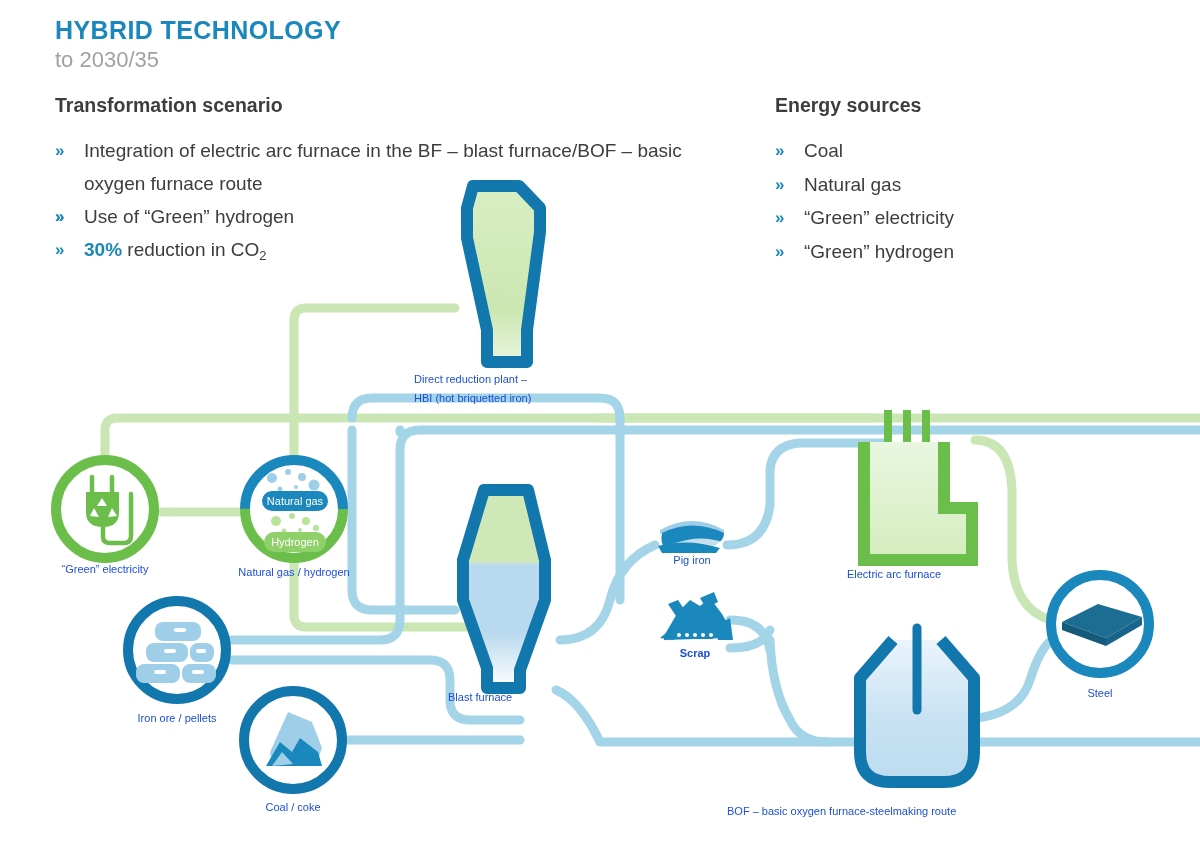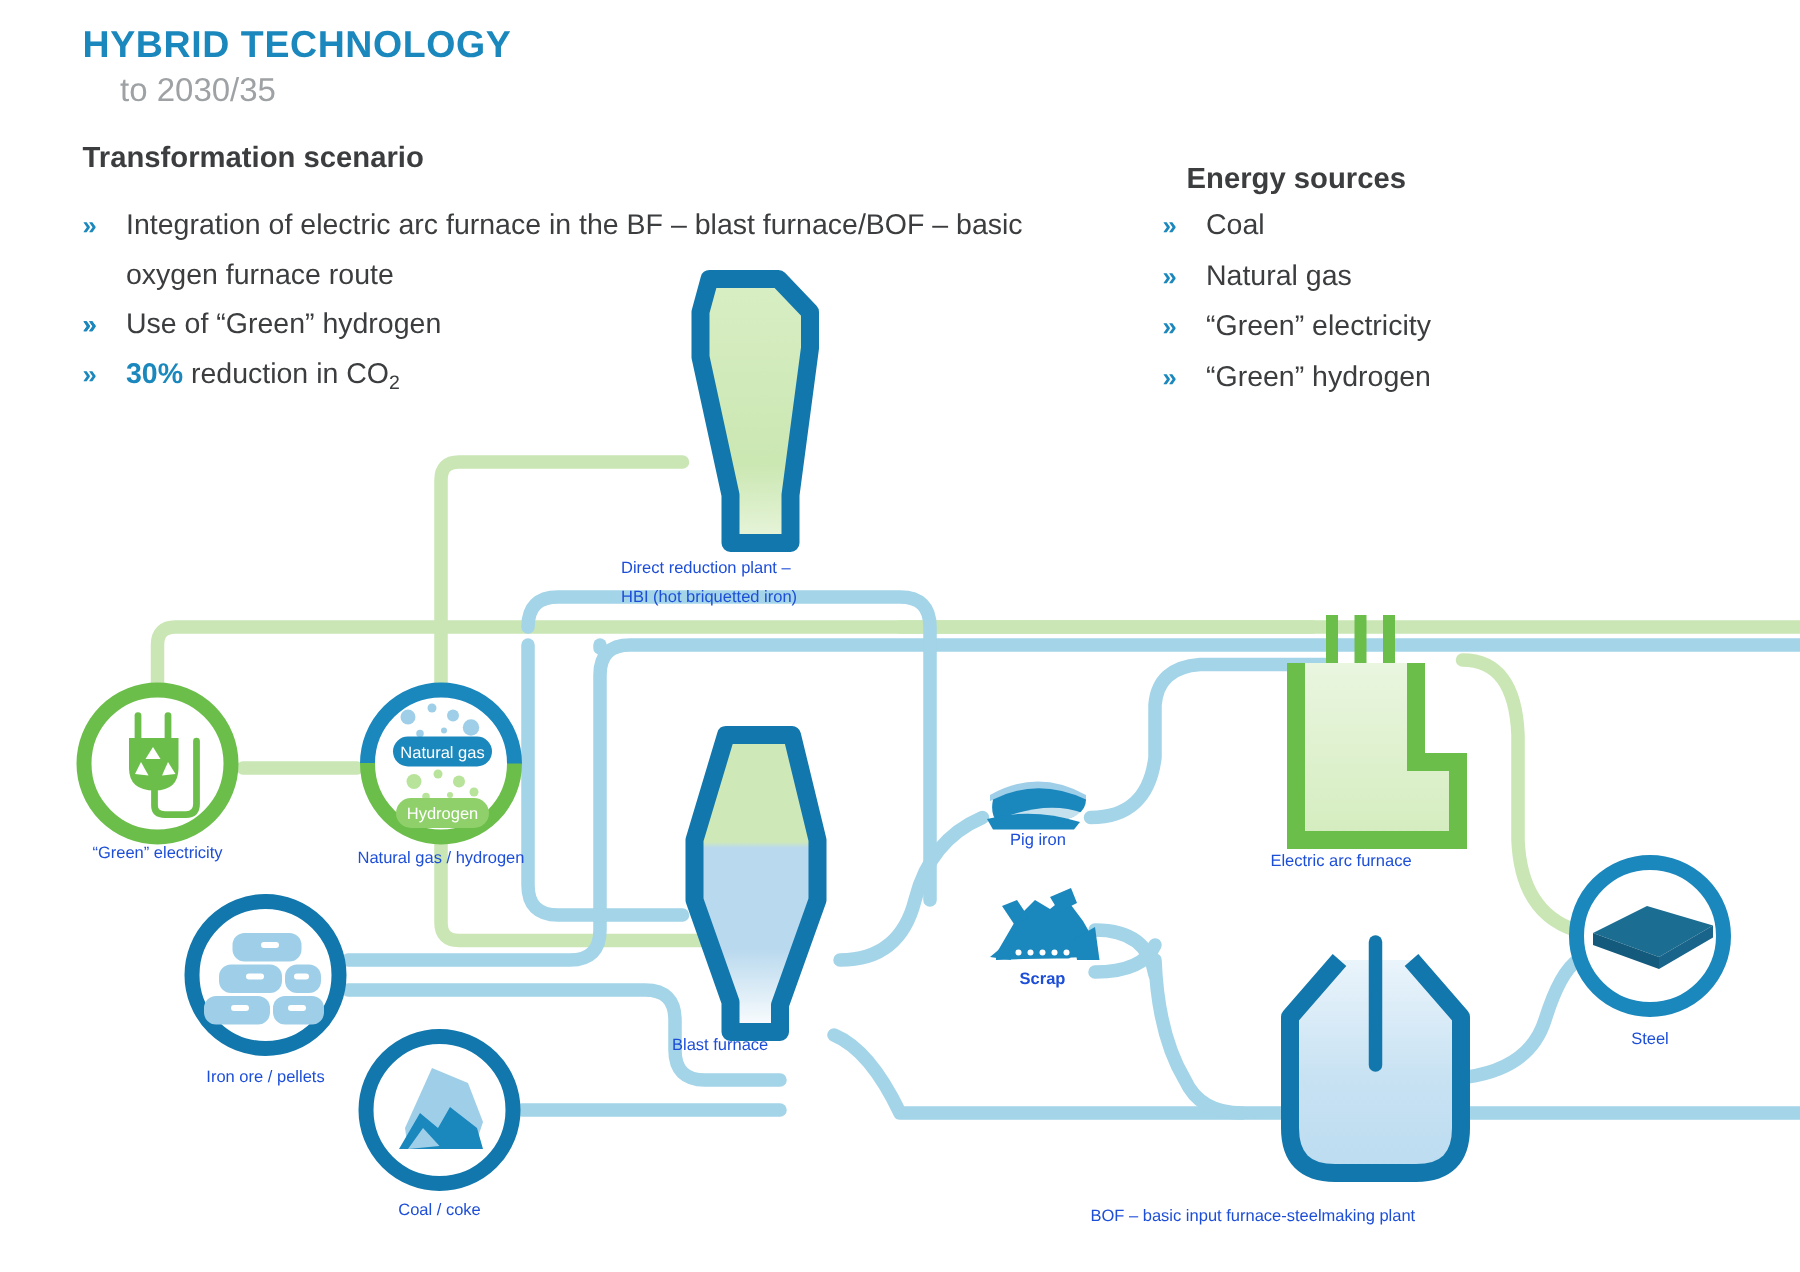--- a/index.html
+++ b/index.html
@@ -10,25 +10,25 @@
     color:#58595b;
   }
   #stage{position:absolute;left:0;top:0;width:1200px;height:848px;}
   svg.layer{position:absolute;left:0;top:0;width:1200px;height:848px;overflow:visible;}
   #pipes{z-index:1;}
   #shapes{z-index:2;}
 
   
   .hdr{position:absolute;z-index:5;}
   #title{left:55px;top:16px;font-size:25px;font-weight:bold;letter-spacing:.4px;color:#1a87bd;}
-  #subtitle{left:55px;top:47px;font-size:22px;color:#9fa2a4;font-weight:normal;margin-left:25px;}
+  #subtitle{left:55px;top:47px;font-size:22px;color:#9fa2a4;font-weight:normal;}
 
   .col-head{position:absolute;z-index:5;font-size:19.5px;font-weight:bold;color:#3b3d3f;}
   #scenario-head{left:55px;top:94px;text-align:center;}
-  #energy-head{left:775px;top:108px;margin-left:16px;}
+  #energy-head{left:775px;top:94px;}
 
   ul.bullets{position:absolute;z-index:5;list-style:none;margin:0;padding:0;}
   ul.bullets li{position:relative;padding-left:29px;font-size:19px;color:#3b3d3f;line-height:33px;}
   ul.bullets li .chev{
     position:absolute;left:0;top:0;color:#1a87bd;font-weight:bold;font-size:17px;
     letter-spacing:-2px;
   }
   #scenario-list{left:55px;top:134px;width:690px;}
   #energy-list{left:775px;top:134px;width:380px;}
   #energy-list li{line-height:33.5px;}
@@ -309,17 +309,17 @@
 HBI (hot briquetted iron)</div>
 
   <div class="dlabel" style="left:448px;top:688px;">Blast furnace</div>
 
   <div class="dlabel ctr" style="left:637px;top:551px;width:110px;">Pig iron</div>
 
   <div class="dlabel ctr" style="left:642px;top:644px;width:106px;font-weight:bold;">Scrap</div>
 
   <div class="dlabel ctr" style="left:794px;top:565px;width:200px;">Electric arc furnace</div>
 
-  <div class="dlabel" style="left:727px;top:802px;">BOF – basic input furnace-steelmaking plant</div>
+  <div class="dlabel" style="left:727px;top:802px;">BOF – basic oxygen furnace-steelmaking route</div>
 
   <div class="dlabel ctr" style="left:1030px;top:684px;width:140px;">Steel</div>
 
 </div>
 
 </body></html>

